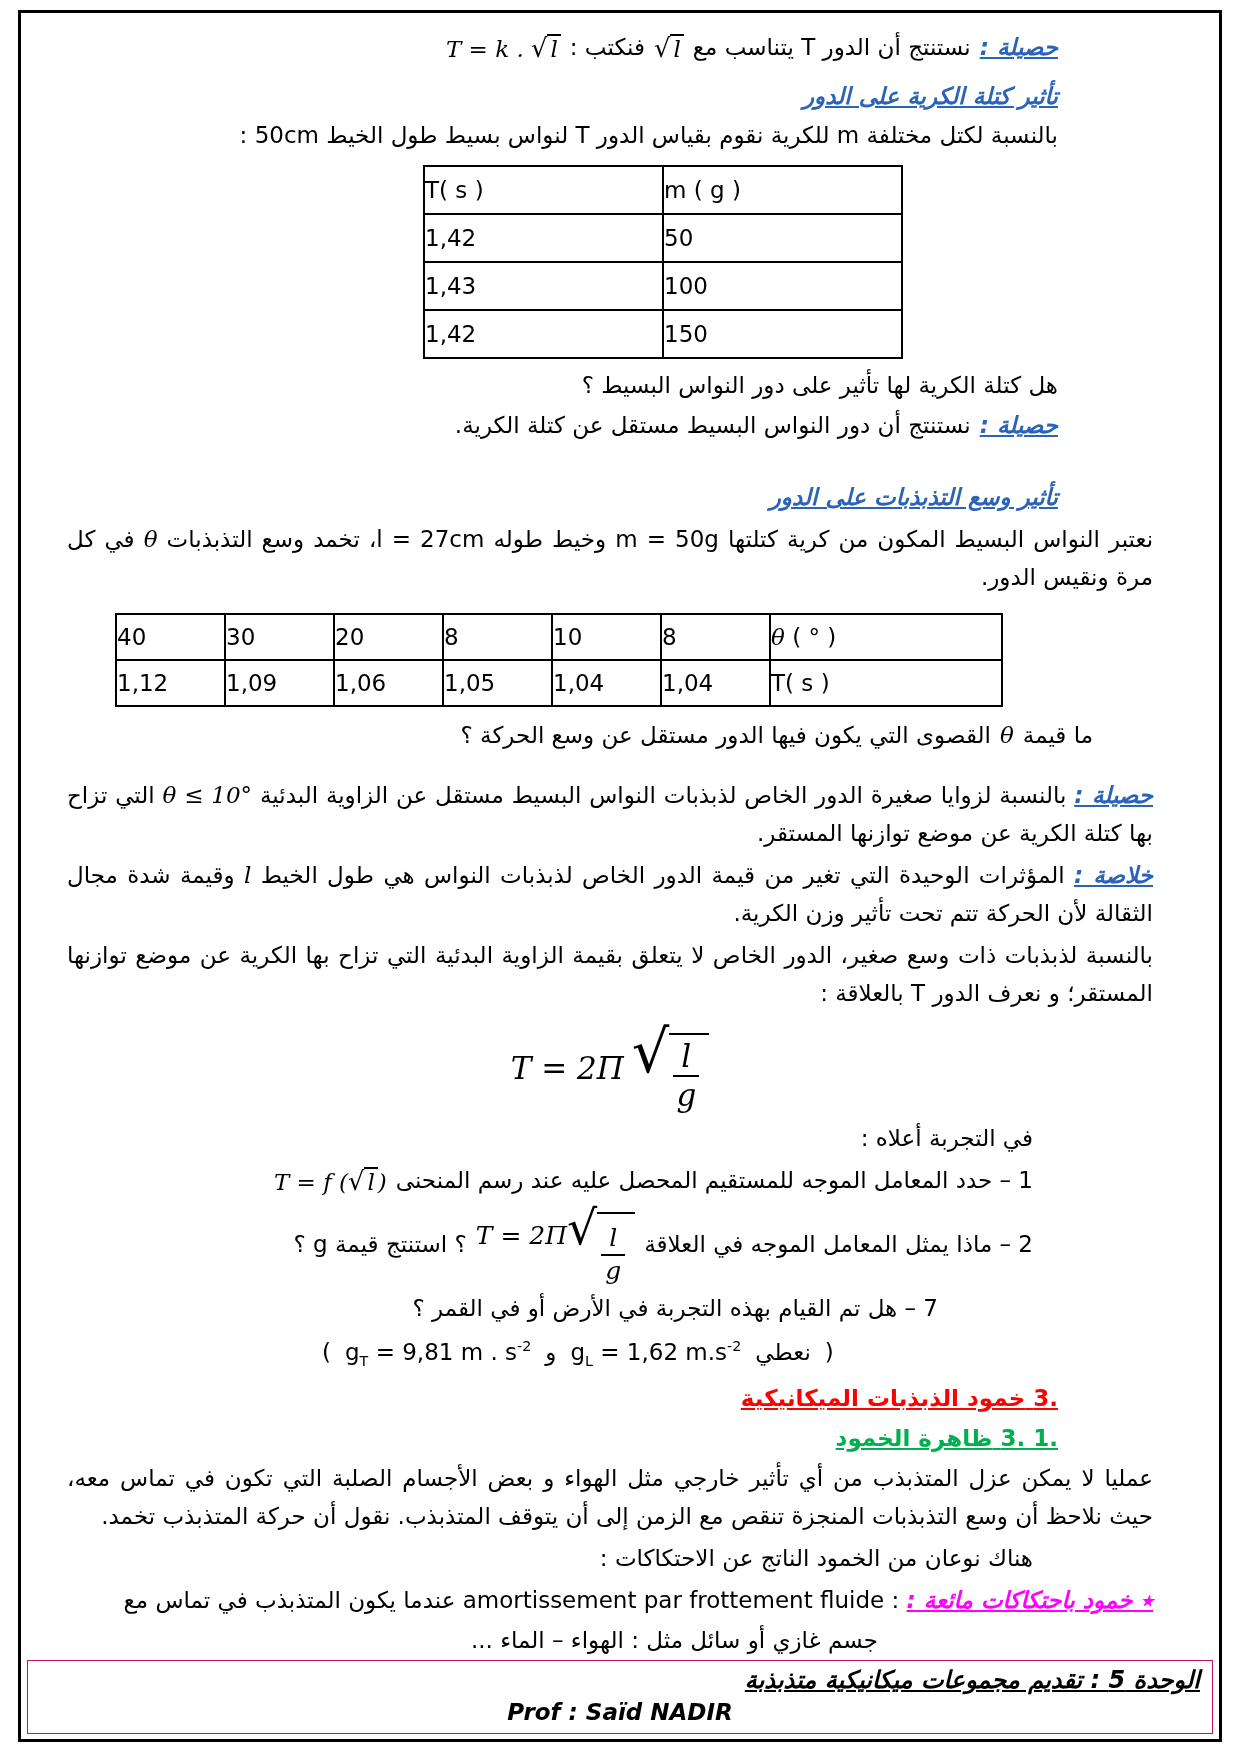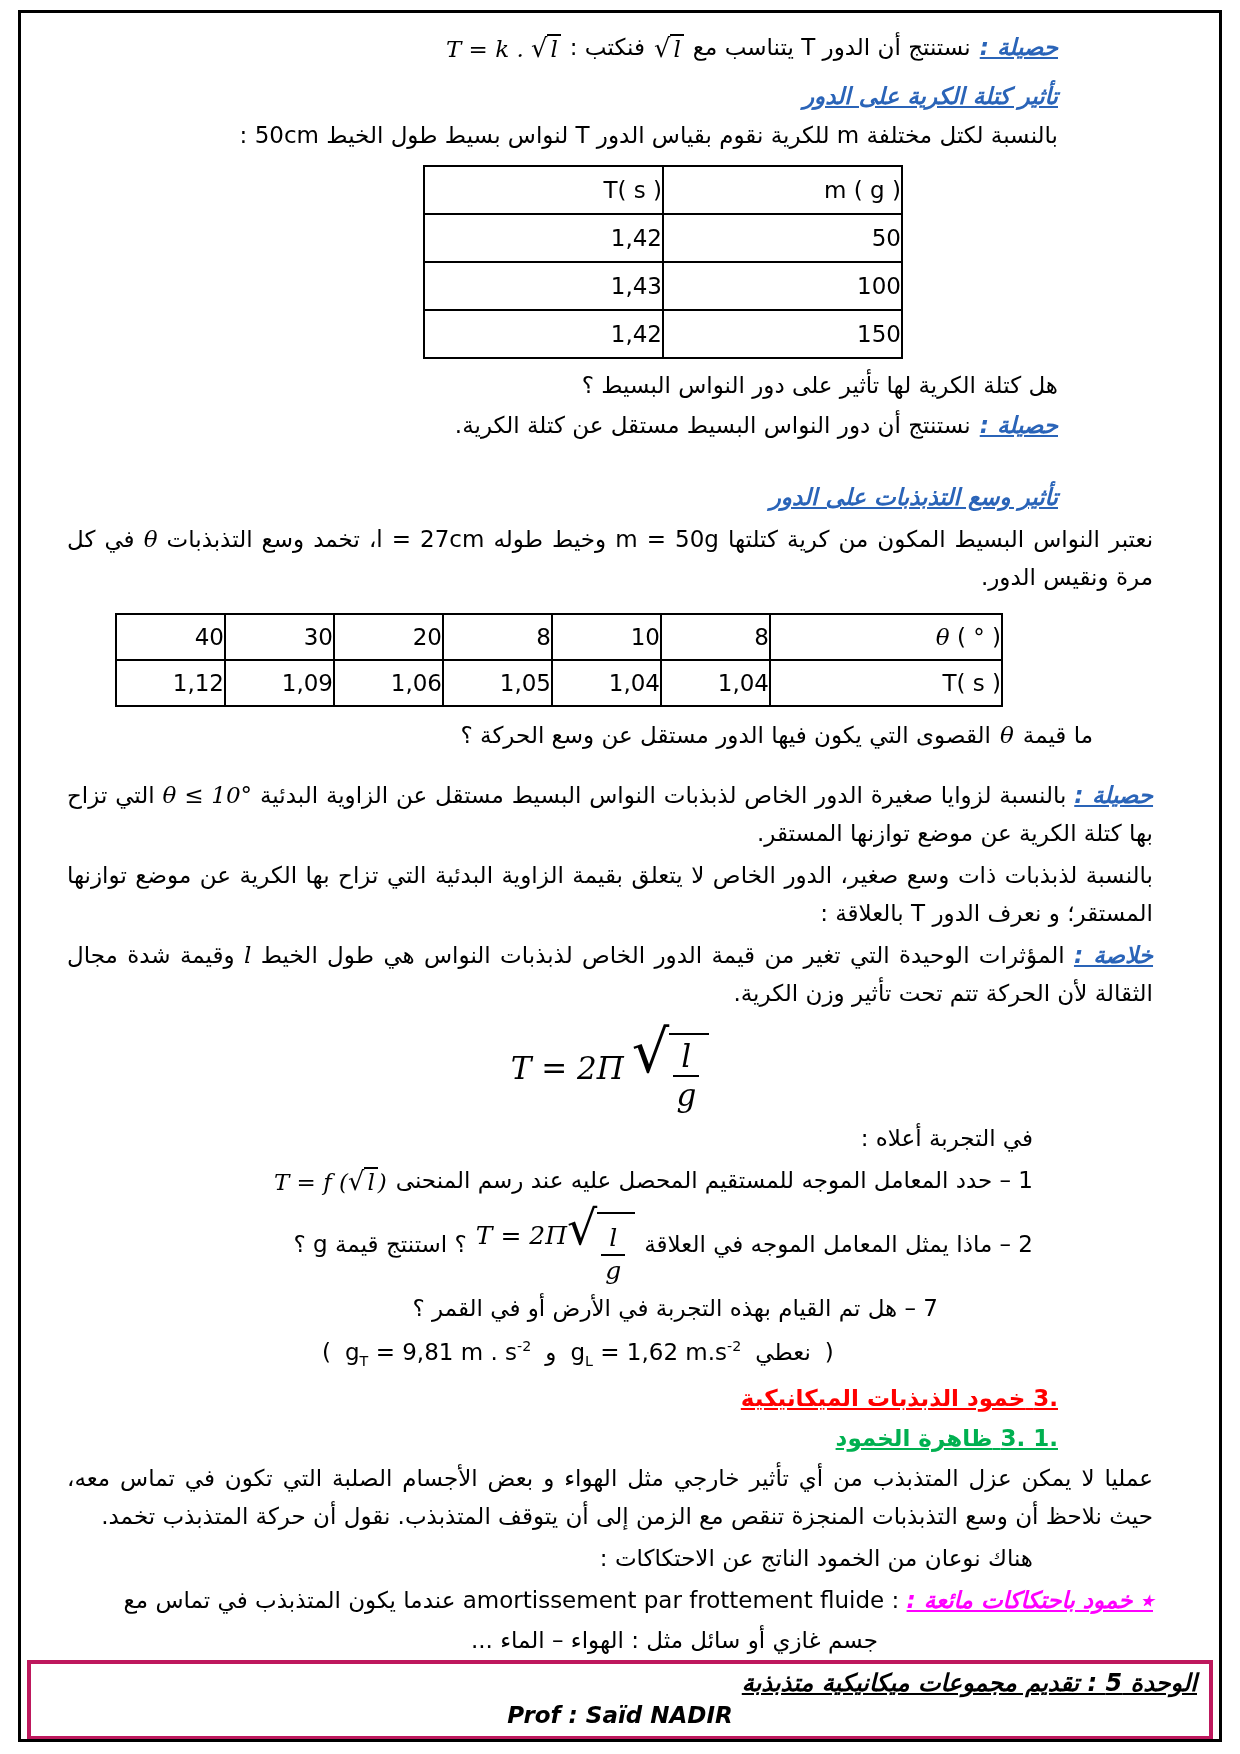--- a/index.html
+++ b/index.html
@@ -44,34 +44,34 @@
   .rootbox{border-top:2px solid #000;margin-top:0.32em;padding:3px 10px 0 4px;}
   .frac{display:inline-flex;flex-direction:column;align-items:center;line-height:1.15;}
   .fnum{border-bottom:2px solid #000;padding:0 8px 1px;}
   .fden{padding-top:1px;}
   .formula-display{
     direction:ltr;display:flex;justify-content:center;align-items:center;gap:8px;
     font-family:"DejaVu Serif",serif;font-style:italic;font-size:31px;margin:10px 0 6px;
   }
   .inline-root{font-size:25px;}
   table{border-collapse:collapse;direction:ltr;}
-  td{border:2px solid #000;text-align:right;vertical-align:middle;font-size:23px;}
+  td{border:2px solid #000;text-align:left;vertical-align:middle;font-size:23px;}
   .mass-table{margin:10px auto 8px 0;margin-right:250px;}
   .mass-table td{width:239px;height:48px;}
   .amp-table{margin:16px 150px 10px auto;}
   .amp-table td{width:109px;height:46px;}
   .amp-table td.label-cell{width:232px;}
   .theta{font-family:"DejaVu Serif",serif;font-style:italic;}
   .given-line{
     display:flex;direction:ltr;gap:14px;align-items:baseline;
     width:fit-content;margin:6px auto 0 255px;line-height:1.6;
   }
   sub,sup{font-size:0.62em;}
   .footer{
-    border:4px solid #be185d;margin:auto 6px 30px;padding:3px 12px 5px;background:#fff;
+    border:1px solid #be185d;margin:auto 6px 30px;padding:3px 12px 5px;background:#fff;
   }
   .footer-unit{
     direction:rtl;text-align:right;font-weight:bold;font-style:italic;
     text-decoration:underline;font-size:24px;line-height:1.4;
   }
   .footer-prof{
     direction:ltr;text-align:center;font-weight:bold;font-style:italic;
     font-size:23px;line-height:1.35;
   }
 </style>
@@ -159,28 +159,28 @@
       <span>القصوى التي يكون فيها الدور مستقل عن وسع الحركة ؟</span>
     </div>
 
     <div class="para mt6">
       <span class="label-blue">حصيلة :</span>
       <span>بالنسبة لزوايا صغيرة الدور الخاص لذبذبات النواس البسيط مستقل عن الزاوية البدئية</span>
       <span class="math">θ ≤ 10°</span>
       <span>التي تزاح بها كتلة الكرية عن موضع توازنها المستقر.</span>
     </div>
 
-    <div class="para mt4">بالنسبة لذبذبات ذات وسع صغير، الدور الخاص لا يتعلق بقيمة الزاوية البدئية التي تزاح بها الكرية عن موضع توازنها المستقر؛ و نعرف الدور T بالعلاقة :</div>
-
     <div class="para mt4">
       <span class="label-blue">خلاصة :</span>
       <span>المؤثرات الوحيدة التي تغير من قيمة الدور الخاص لذبذبات النواس هي طول الخيط</span>
       <span class="math">l</span>
       <span>وقيمة شدة مجال الثقالة لأن الحركة تتم تحت تأثير وزن الكرية.</span>
     </div>
+
+    <div class="para mt4">بالنسبة لذبذبات ذات وسع صغير، الدور الخاص لا يتعلق بقيمة الزاوية البدئية التي تزاح بها الكرية عن موضع توازنها المستقر؛ و نعرف الدور T بالعلاقة :</div>
 
     <div class="formula-display">
       <span>T = 2Π</span>
         <span class="root">
           <span class="rad-big">√</span>
           <span class="rootbox"><span class="frac">
               <span class="fnum">l</span>
               <span class="fden">g</span>
             </span></span>
         </span>

